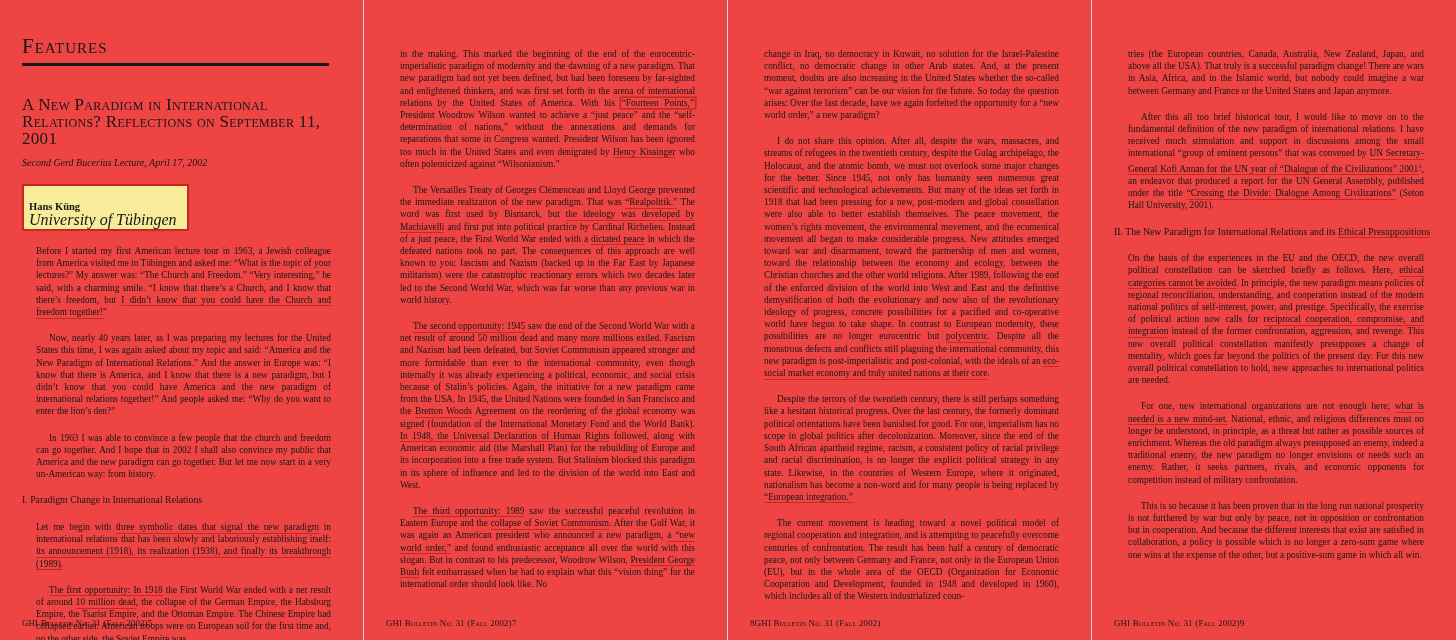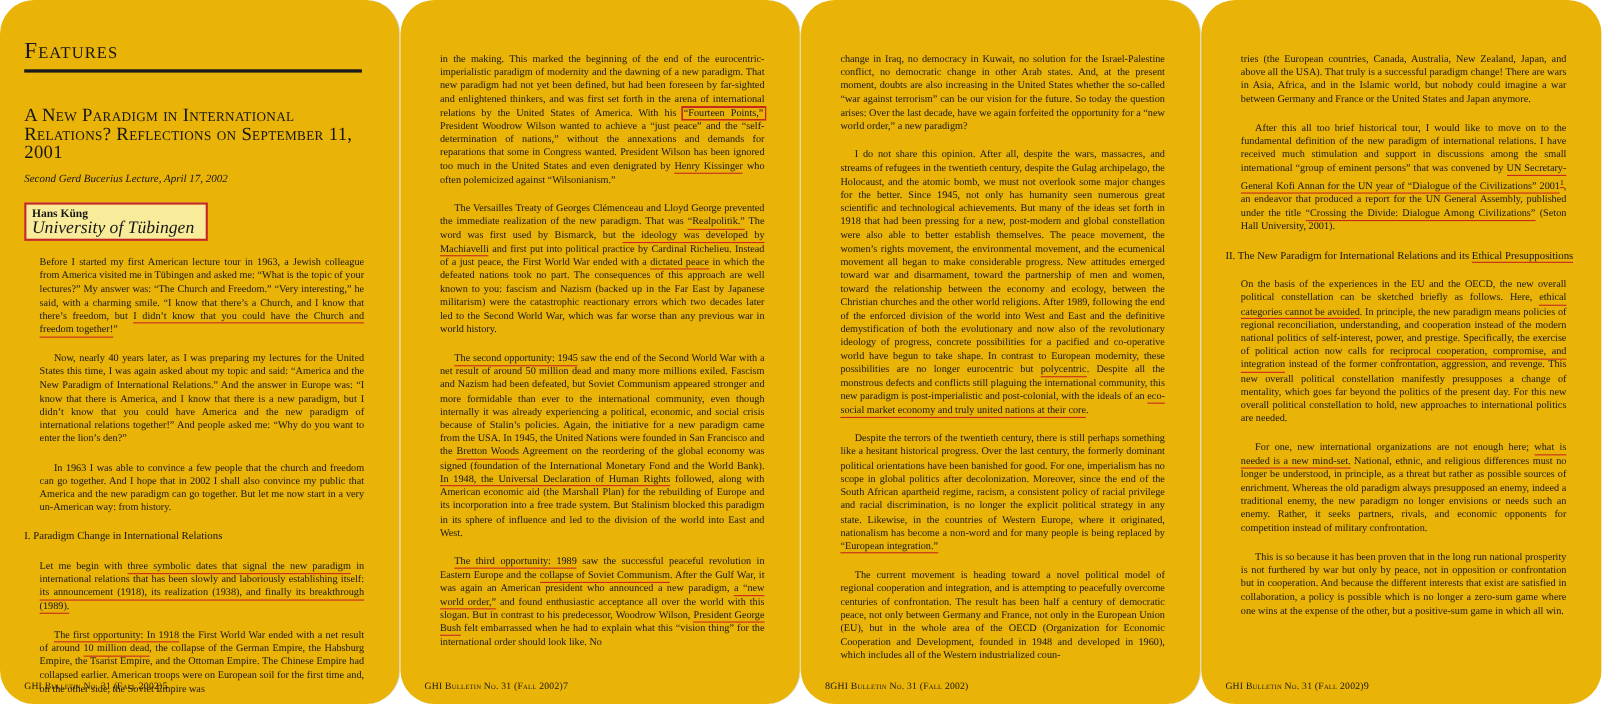--- a/index.html
+++ b/index.html
@@ -13,43 +13,42 @@
     font-family:"Liberation Serif","DejaVu Serif",serif;
     color:var(--ink);
   }
   .spread{display:flex;width:1456px;height:640px;background:#fff;}
   .page{
     position:relative;box-sizing:border-box;
     width:364px;height:640px;
     padding:34px 18px 34px 22px;
     overflow:hidden;
     border-right:1px solid #dcdcdc;
-    background:#eab308;
-    border-radius:31px;
+    background:#ef4444;
   }
   .page:last-child{border-right:none;}
   .kicker{
     font-variant:small-caps;
     font-size:21px;line-height:24px;letter-spacing:1px;
     border-bottom:3px solid #1a1a1a;
     padding-bottom:5px;margin:0 16px 30px 0;
   }
   .article-title{
     font-variant:small-caps;font-weight:normal;
     font-size:17px;line-height:17px;letter-spacing:.3px;
     margin:0 0 9px 0;
   }
   .article-subtitle{
     font-style:italic;font-size:10px;line-height:13px;margin:4px 0 15px 0;
   }
   .author-box{
     display:block;width:fit-content;
     border:2px solid var(--red);
     background:var(--hl);
-    padding:2px 10px 3px 5px;
+    padding:14px 10px 3px 5px;
     margin:0 0 13px 0;
   }
   .author-name{font-weight:bold;font-size:10.5px;line-height:13px;}
   .author-affil{font-style:italic;font-size:16px;line-height:13px;}
   .para{
     margin:14px;text-align:justify;
     font-size:9.3px;line-height:12.2px;
   }
   .para.indent{text-indent:13px;}
   .h2{

